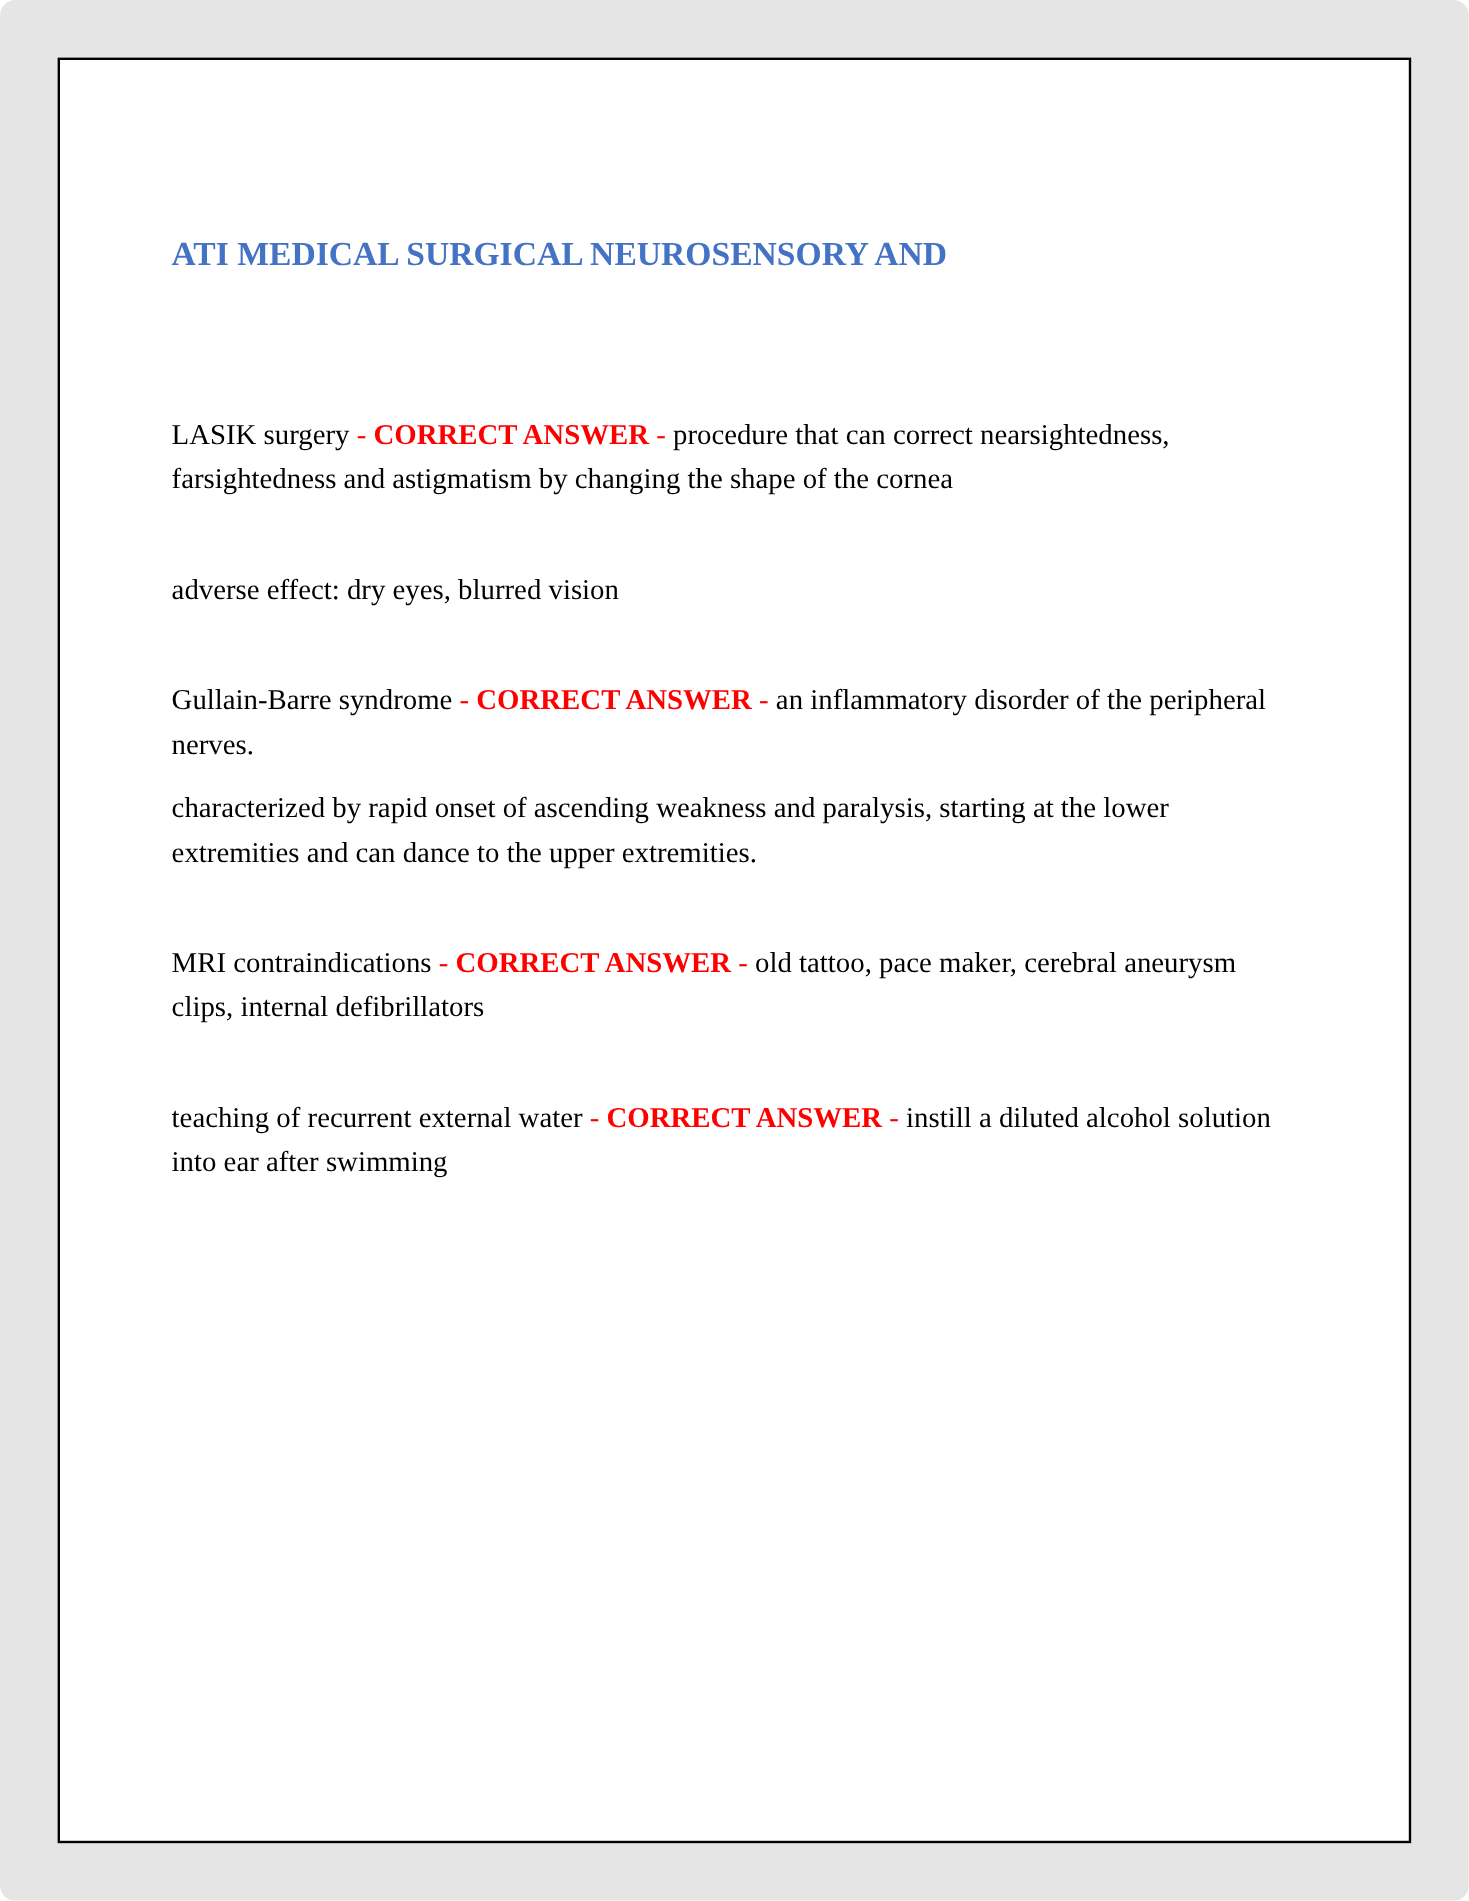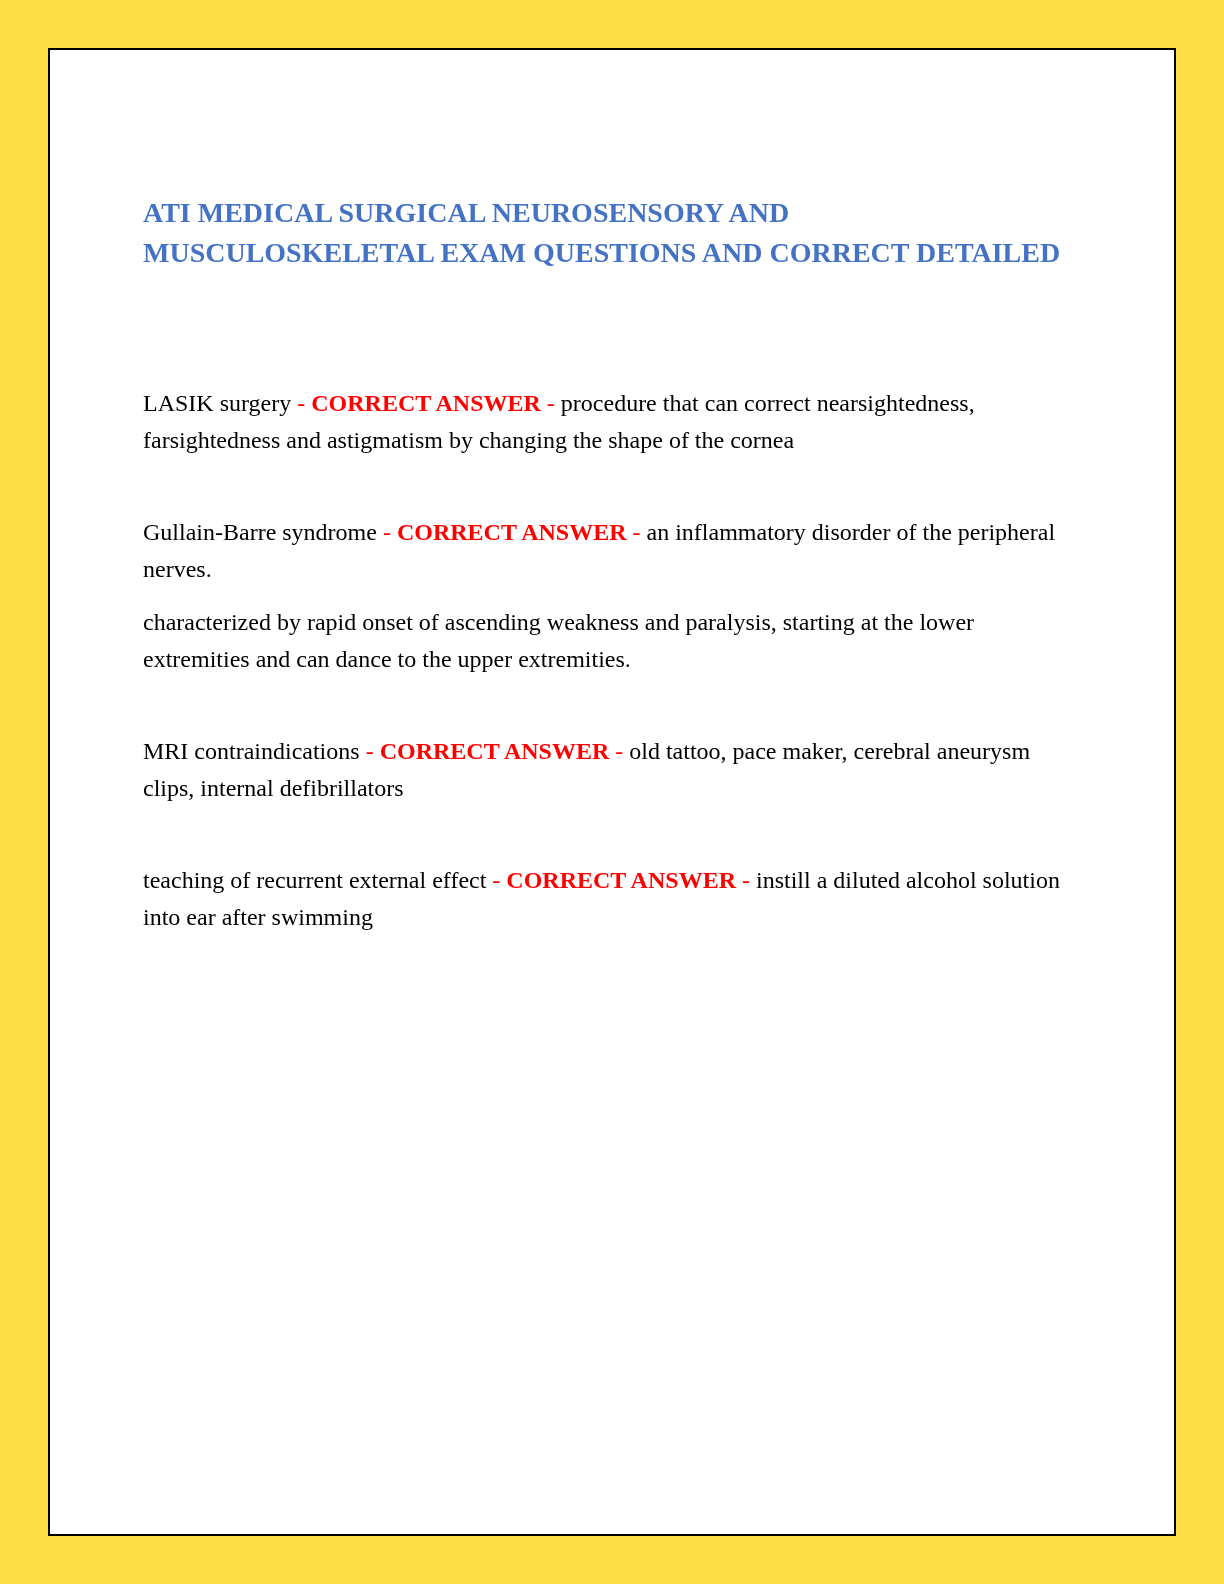--- a/index.html
+++ b/index.html
@@ -4,23 +4,24 @@
 <style>
   html, body {
     margin: 0;
     padding: 0;
     background: #ffffff;
   }
   .canvas {
     position: relative;
     width: 1224px;
     height: 1584px;
-    background: #fde047;
+    background: #e5e5e5;
     overflow: hidden;
     font-family: "Liberation Serif", "DejaVu Serif", serif;
+    border-radius: 13px;
   }
   .page-border {
     position: absolute;
     left: 48px;
     top: 48px;
     width: 1124px;
     height: 1484px;
     border: 2px solid #000000;
     background: #ffffff;
   }
@@ -51,30 +52,30 @@
 </head>
 <body>
 
 <div class="canvas">
   <div class="page-border"></div>
 
   <div class="content">
 
     <h1 class="doc-title">
       <span class="tline">ATI MEDICAL SURGICAL NEUROSENSORY AND</span>
-      <span class="tline">MUSCULOSKELETAL EXAM QUESTIONS AND CORRECT DETAILED</span>
     </h1>
 
     <p class="para"><span>LASIK surgery</span><span class="sep"> - </span><span class="answer-label">CORRECT ANSWER</span><span class="sep"> - </span><span>procedure that can correct nearsightedness, farsightedness and astigmatism by changing the shape of the cornea</span></p>
 
+    <p class="para gap-large">adverse effect: dry eyes, blurred vision</p>
 
     <p class="para gap-large"><span>Gullain-Barre syndrome</span><span class="sep"> - </span><span class="answer-label">CORRECT ANSWER</span><span class="sep"> - </span><span>an inflammatory disorder of the peripheral nerves.</span></p>
 
     <p class="para">characterized by rapid onset of ascending weakness and paralysis, starting at the lower extremities and can dance to the upper extremities.</p>
 
     <p class="para gap-large"><span>MRI contraindications</span><span class="sep"> - </span><span class="answer-label">CORRECT ANSWER</span><span class="sep"> - </span><span>old tattoo, pace maker, cerebral aneurysm clips, internal defibrillators</span></p>
 
-    <p class="para gap-large"><span>teaching of recurrent external effect</span><span class="sep"> - </span><span class="answer-label">CORRECT ANSWER</span><span class="sep"> - </span><span>instill a diluted alcohol solution into ear after swimming</span></p>
+    <p class="para gap-large"><span>teaching of recurrent external water</span><span class="sep"> - </span><span class="answer-label">CORRECT ANSWER</span><span class="sep"> - </span><span>instill a diluted alcohol solution into ear after swimming</span></p>
 
 
 
   </div>
 </div>
 
 </body></html>

